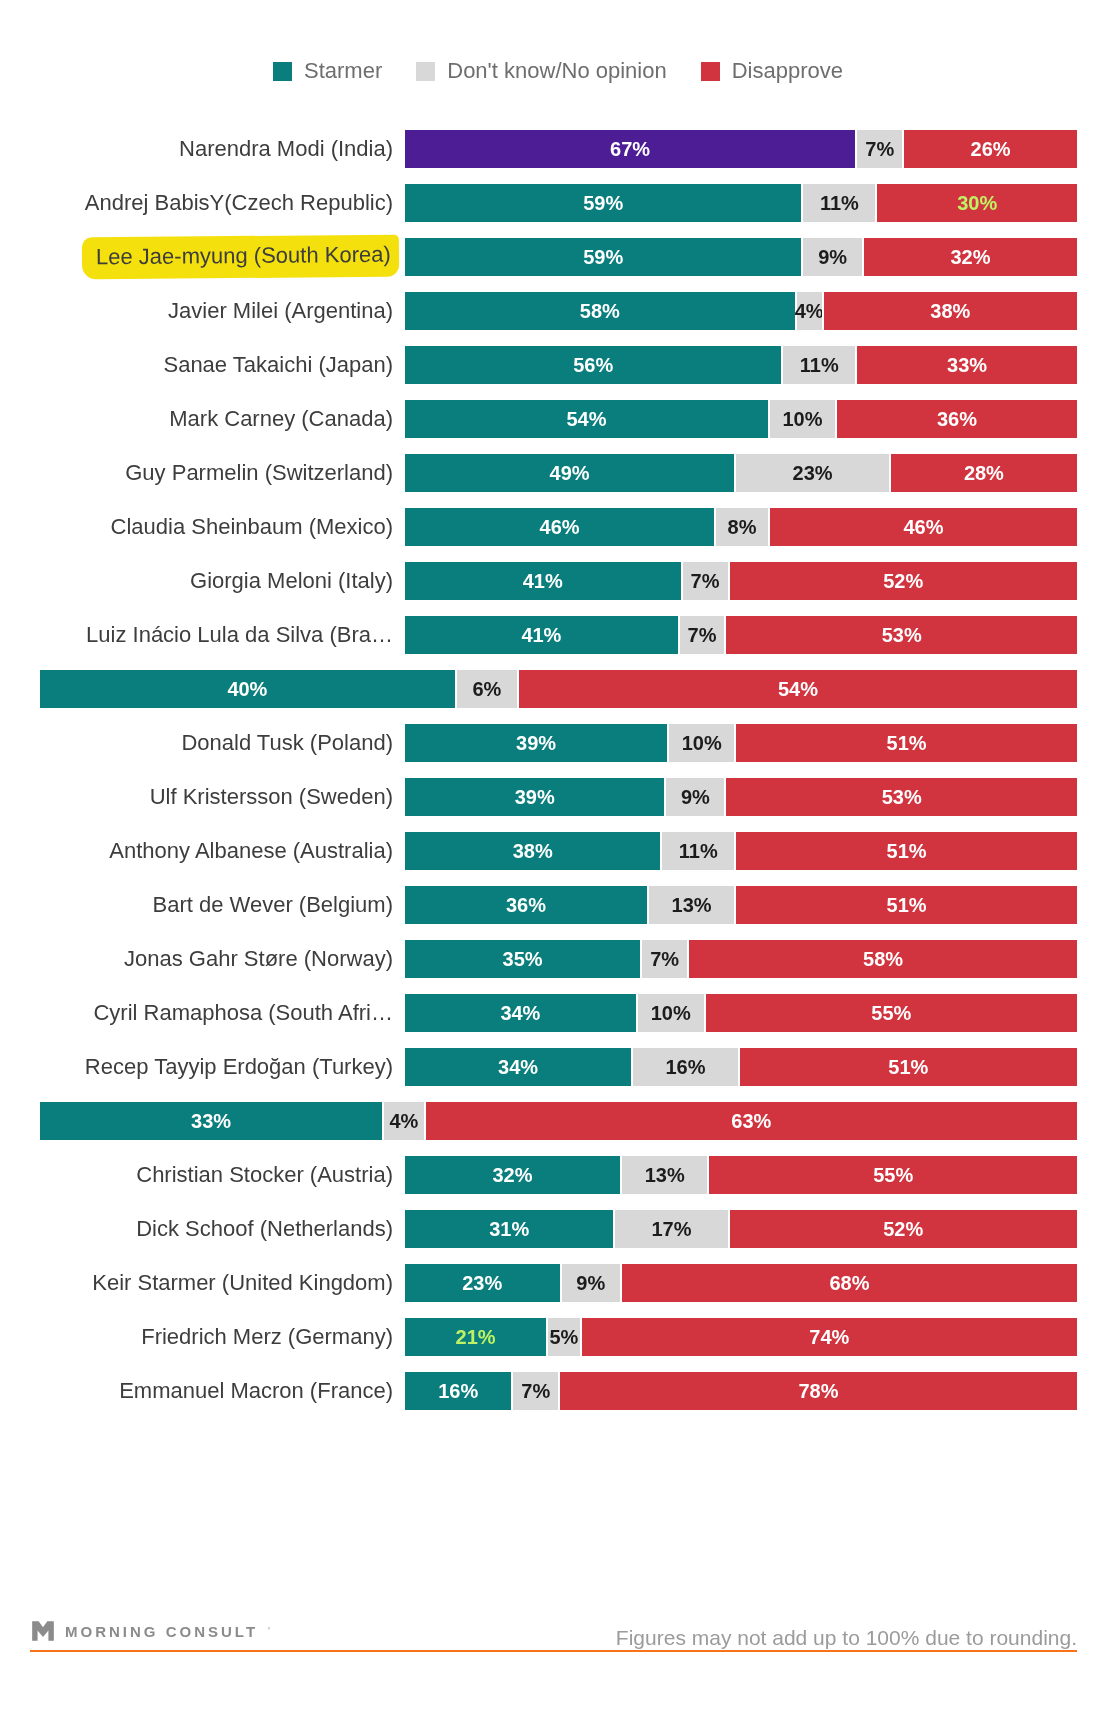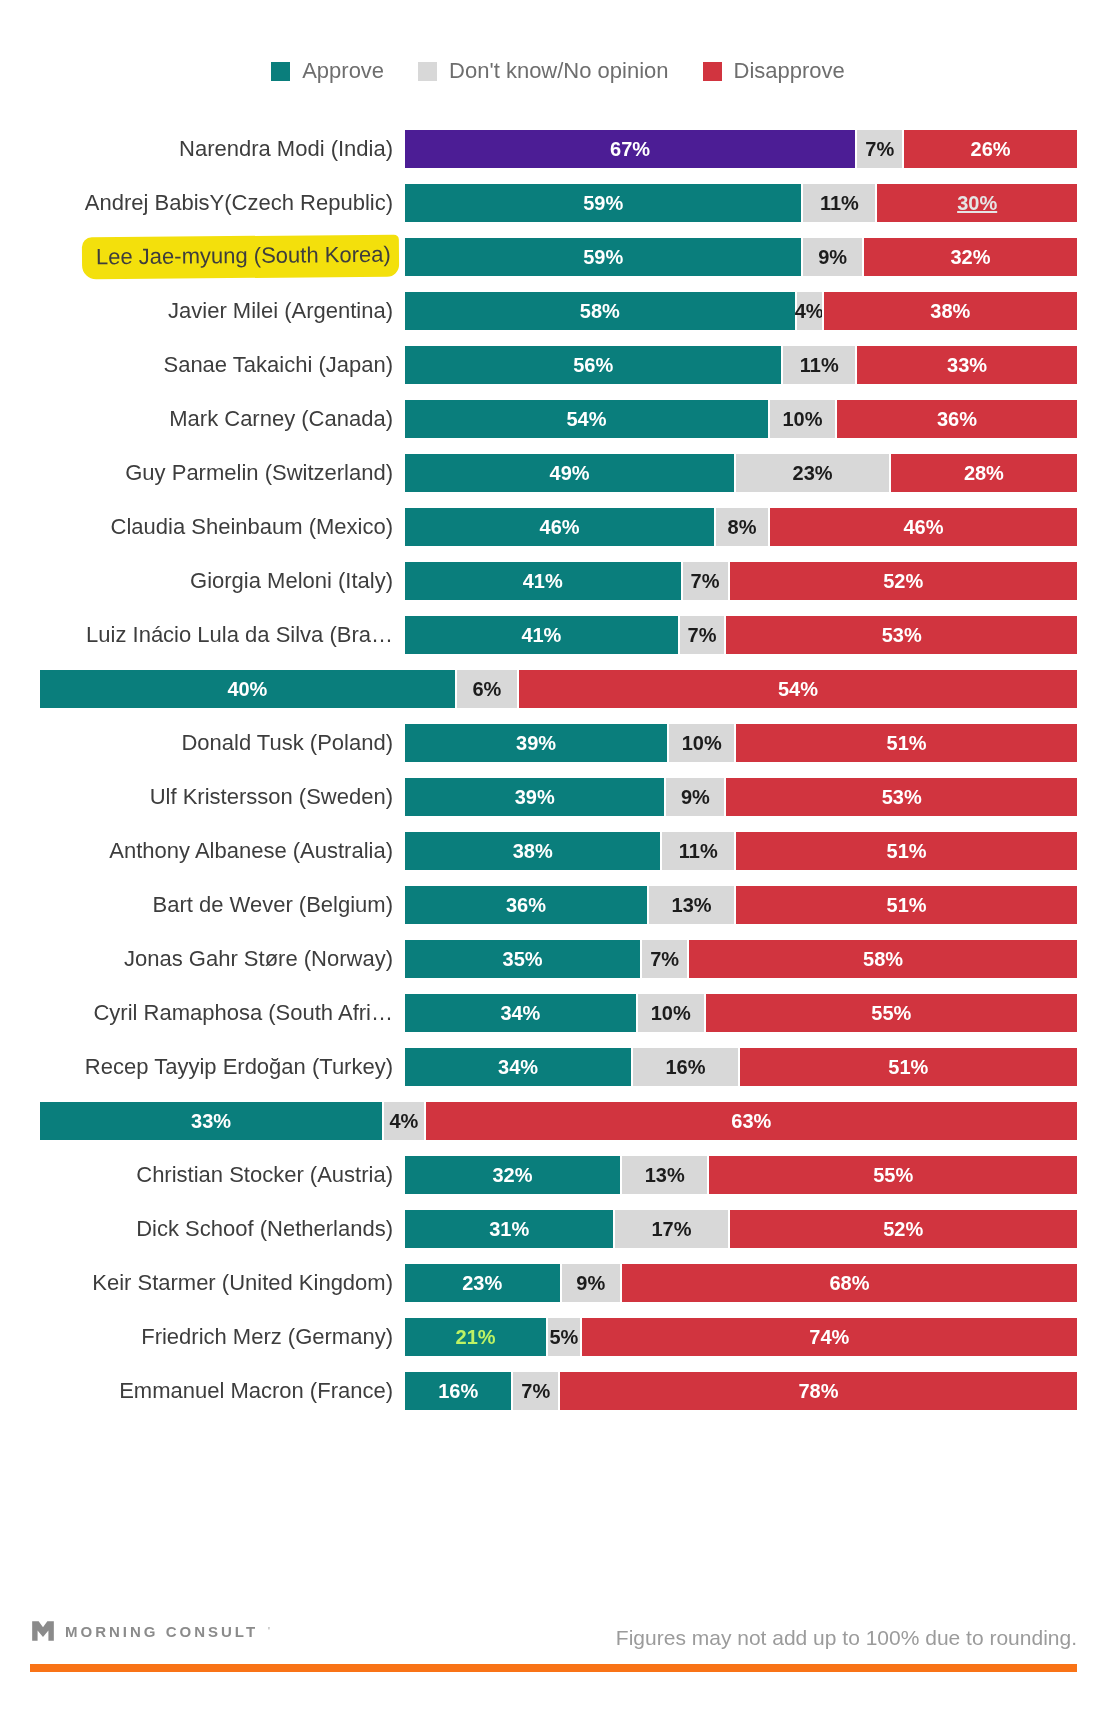--- a/index.html
+++ b/index.html
@@ -77,22 +77,22 @@
   .footer {
     position: absolute;
     left: 30px;
     right: 39px;
     top: 1618px;
   }
   .footer-row {
     display: flex;
     justify-content: space-between;
     align-items: flex-end;
-    padding-bottom: 14px;
-    border-bottom: 8px solid #f97316;
+    padding-bottom: 0;
+    border-bottom: 2px solid #f97316;
   }
   .brand {
     display: flex;
     align-items: center;
     gap: 9px;
     margin-bottom: 6px;
   }
   .brand-text {
     font-size: 15px;
     font-weight: bold;
@@ -109,21 +109,21 @@
     font-size: 21px;
     color: #9b9b9b;
   }
 </style>
 </head>
 <body>
 
 <div class="legend">
     <div class="legend-item">
       <span class="legend-swatch" style="background: rgb(10, 126, 124);"></span>
-      <span class="legend-label">Approve</span>
+      <span class="legend-label">Starmer</span>
     </div>
     <div class="legend-item">
       <span class="legend-swatch" style="background: rgb(216, 216, 216);"></span>
       <span class="legend-label">Don't know/No opinion</span>
     </div>
     <div class="legend-item">
       <span class="legend-swatch" style="background: rgb(209, 52, 63);"></span>
       <span class="legend-label">Disapprove</span>
     </div>
   </div>
@@ -146,21 +146,21 @@
     <div class="chart-row">
       <div class="leader-label"><span>Andrej BabisY(Czech Republic)</span></div>
       <div class="bar">
         <div class="seg" style="width: 59%; background: rgb(10, 126, 124);">
           <span class="seg-value" style="color: rgb(255, 255, 255);">59%</span>
         </div>
         <div class="seg" style="width: 11%; background: rgb(216, 216, 216);">
           <span class="seg-value" style="color: rgb(28, 28, 28);">11%</span>
         </div>
         <div class="seg" style="width: 30%; background: rgb(209, 52, 63);">
-          <span class="seg-value" style="color: #e5e5e5; text-decoration: underline;">30%</span>
+          <span class="seg-value" style="color: #bef264;">30%</span>
         </div>
       </div>
     </div>
     <div class="chart-row">
       <div class="leader-label"><span class="hl">Lee Jae-myung (South Korea)</span></div>
       <div class="bar">
         <div class="seg" style="width: 59%; background: rgb(10, 126, 124);">
           <span class="seg-value" style="color: rgb(255, 255, 255);">59%</span>
         </div>
         <div class="seg" style="width: 9%; background: rgb(216, 216, 216);">

